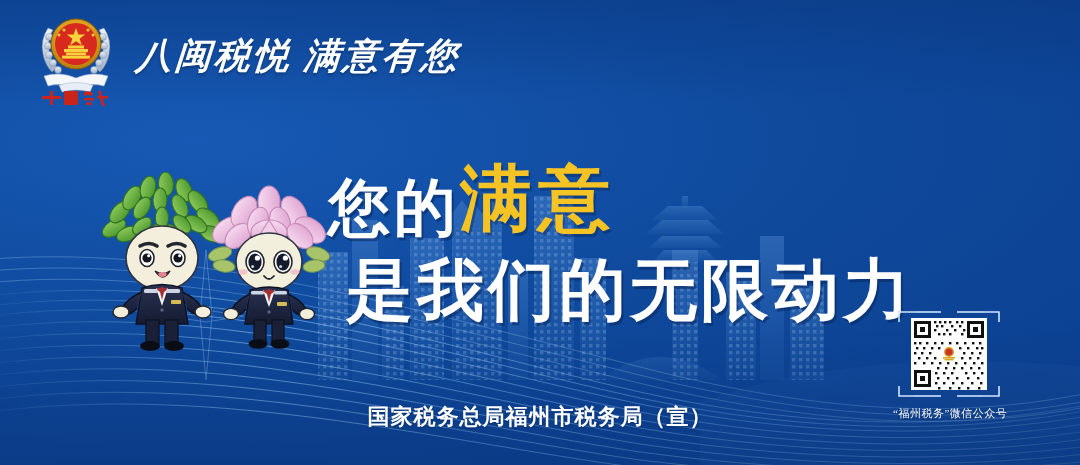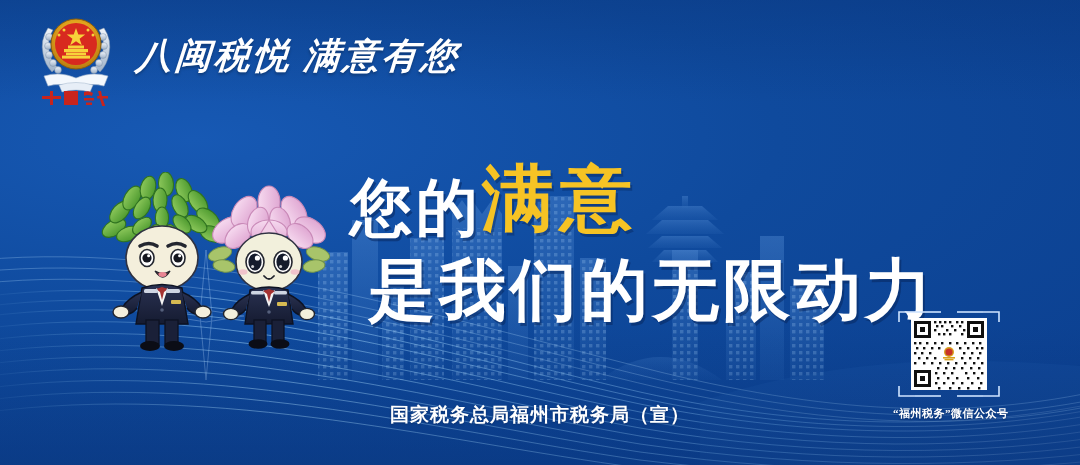--- a/index.html
+++ b/index.html
@@ -32,49 +32,48 @@
     text-shadow:0 2px 3px rgba(0,0,0,.28);
     white-space:nowrap;
     transform:skewX(-4deg);
   }
 
   
   .mascots{position:absolute;left:98px;top:172px;width:246px;height:182px;}
   .mascots svg{display:block;}
 
   
-  .headline{position:absolute;left:350px;top:168px;width:540px;}
+  .headline{position:absolute;left:328px;top:168px;width:540px;}
   .line{white-space:nowrap;line-height:1;}
   .line1{font-size:62px;}
   .line2{font-size:67px;margin-top:16px;margin-left:18px;}
   .word{
     font-family:"DejaVu Sans","Liberation Sans",sans-serif;
     font-weight:700;letter-spacing:4px;display:inline-block;
   }
   .w-white{color:#ffffff;text-shadow:2px 3px 0 rgba(7,40,96,.55);}
   .w-yellow{color:#f6c324;font-size:72px;text-shadow:2px 3px 0 rgba(7,40,96,.45);position:relative;top:-6px;letter-spacing:6px;}
 
   
   .orgline{
     position:absolute;left:0;top:402px;width:1080px;text-align:center;
-    color:#ffffff;font-size:19px;font-weight:700;letter-spacing:1px;
+    color:#ffffff;font-size:22px;font-weight:700;letter-spacing:1px;
     font-family:"DejaVu Sans","Liberation Sans",sans-serif;
     text-shadow:0 1px 2px rgba(4,32,82,.5);
   }
 
   
   .qrblock{position:absolute;left:893px;top:306px;width:112px;}
   .qrwrap{position:relative;width:112px;height:96px;}
   .qrwrap svg{display:block;}
   .qrcap{
     margin-top:4px;text-align:center;color:#ffffff;
     font-family:"Liberation Serif","DejaVu Serif",serif;
     font-size:11px;letter-spacing:.5px;white-space:nowrap;
     text-shadow:0 1px 2px rgba(4,32,82,.6);
-    font-weight:bold;
   }
 </style>
 </head>
 <body>
 
 <div class="stage">
 
   <div class="bg-base"></div>
 
   <svg class="bg-svg" width="1080" height="465" viewBox="0 0 1080 465">

